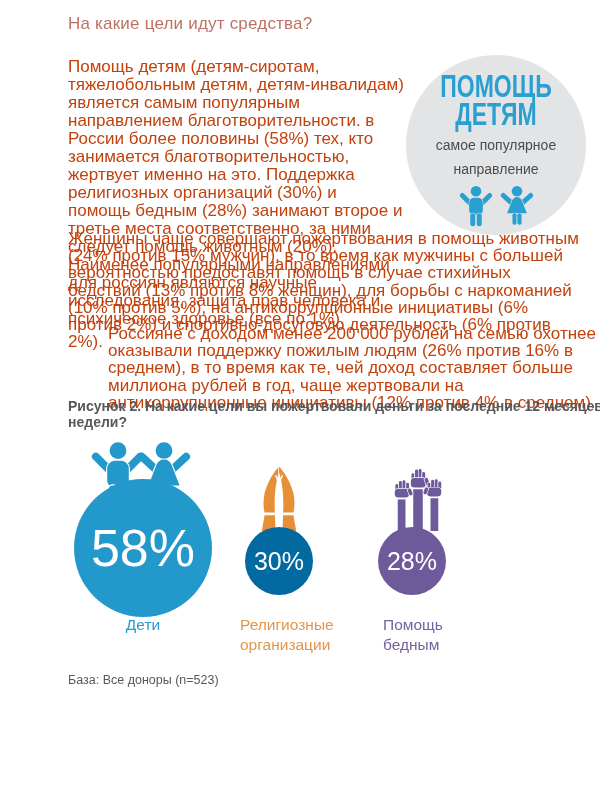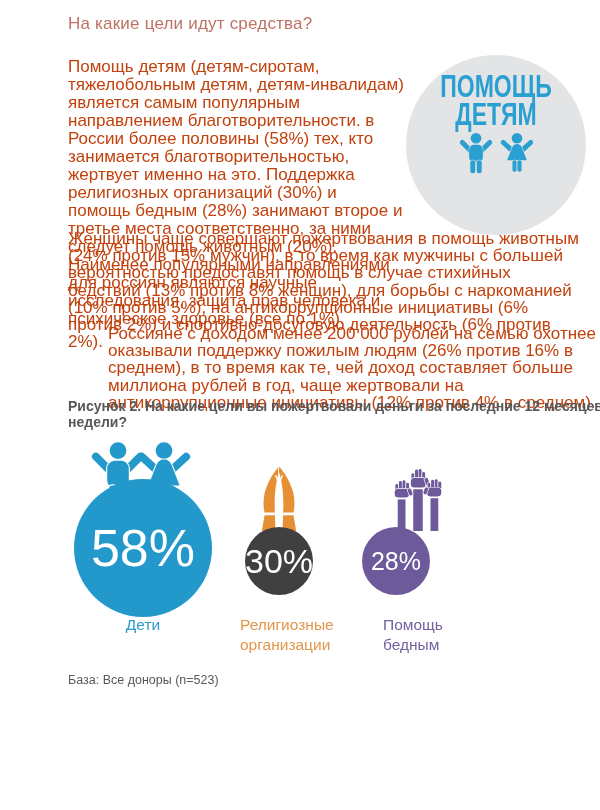--- a/index.html
+++ b/index.html
@@ -31,22 +31,22 @@
   }
   .badge-sub { margin-top:5px; font-size:14px; line-height:24px; color:#4b4c4e; }
   .badge-kids { margin-top:2px; display:flex; justify-content:center; gap:3px; height:52px; }
   
   .figure { position:absolute; left:68px; top:433px; width:485px; height:238px; }
   .circle {
     position:absolute; border-radius:50%; display:flex; align-items:center; justify-content:center;
     color:#ffffff;
   }
   .circle-blue   { left:6px;  top:46px; width:138px; height:138px; background:#2398cb; font-size:52px; }
-  .circle-orange { left:177px; top:94px; width:68px;  height:68px;  background:#404040; font-size:34px; }
-  .circle-purple { left:294px; top:94px; width:68px;  height:68px;  background:#6d5a9b; font-size:25px; }
+  .circle-orange { left:177px; top:94px; width:68px;  height:68px;  background:#0369a1; font-size:25px; }
+  .circle-purple { left:310px; top:94px; width:68px;  height:68px;  background:#6d5a9b; font-size:25px; }
   .kid-big-boy  { position:absolute; left:20px; top:7px;  width:60px; height:74px; }
   .kid-big-girl { position:absolute; left:66px; top:7px;  width:60px; height:74px; }
   .pray-icon    { position:absolute; left:180px; top:32px; width:62px; height:66px; }
   .hands-icon   { position:absolute; left:310px; top:36px; width:80px; height:62px; }
   .fig-label { position:absolute; top:182px; font-size:15.5px; line-height:20px; }
   .fig-label-children { left:6px; width:138px; text-align:center; color:#2a9bcd; }
   .fig-label-religion { left:172px; color:#e2964a; }
   .fig-label-poor     { left:315px; color:#75629e; }
   .base-note { position:absolute; left:68px; top:673px; margin:0; font-size:12.5px; color:#58585a; }
   svg { display:block; overflow:visible; }
@@ -57,20 +57,24 @@
 <div class="page">
 
   <h1 class="page-title">На какие цели идут средства?</h1>
 
   <p class="body-text intro-text">Помощь детям (детям-сиротам, тяжелобольным детям, детям-инвалидам) является самым популярным направлением благотворительности. в России более половины (58%) тех, кто занимается благотворительностью, жертвует именно на это. Поддержка религиозных организаций (30%) и помощь бедным (28%) занимают второе и третье места соответственно, за ними следует помощь животным (20%). Наименее популярными направлениями для россиян являются научные исследования, защита прав человека и психическое здоровье (все по 1%).</p>
 
   <div class="badge">
     <div class="badge-title">
       <div>ПОМОЩЬ</div>
       <div>ДЕТЯМ</div>
+    </div>
+    <div class="badge-sub">
+      <div>самое популярное</div>
+      <div>направление</div>
     </div>
     <div class="badge-kids">
       <svg width="38" height="50" viewBox="0 0 100 120">
         <g fill="#2a9fd2">
           <line x1="37" y1="50" x2="14" y2="27" stroke="#2a9fd2" stroke-width="13" stroke-linecap="round"></line>
           <line x1="63" y1="50" x2="86" y2="27" stroke="#2a9fd2" stroke-width="13" stroke-linecap="round"></line>
           <circle cx="50" cy="16" r="14" stroke="#e3e4e5" stroke-width="4" paint-order="stroke"></circle>
           <rect x="32" y="33" width="36" height="46" rx="13" stroke="#e3e4e5" stroke-width="3" paint-order="stroke"></rect>
           <rect x="35" y="74" width="13" height="34" rx="6" stroke="#e3e4e5" stroke-width="3" paint-order="stroke"></rect>
           <rect x="52" y="74" width="13" height="34" rx="6" stroke="#e3e4e5" stroke-width="3" paint-order="stroke"></rect>

